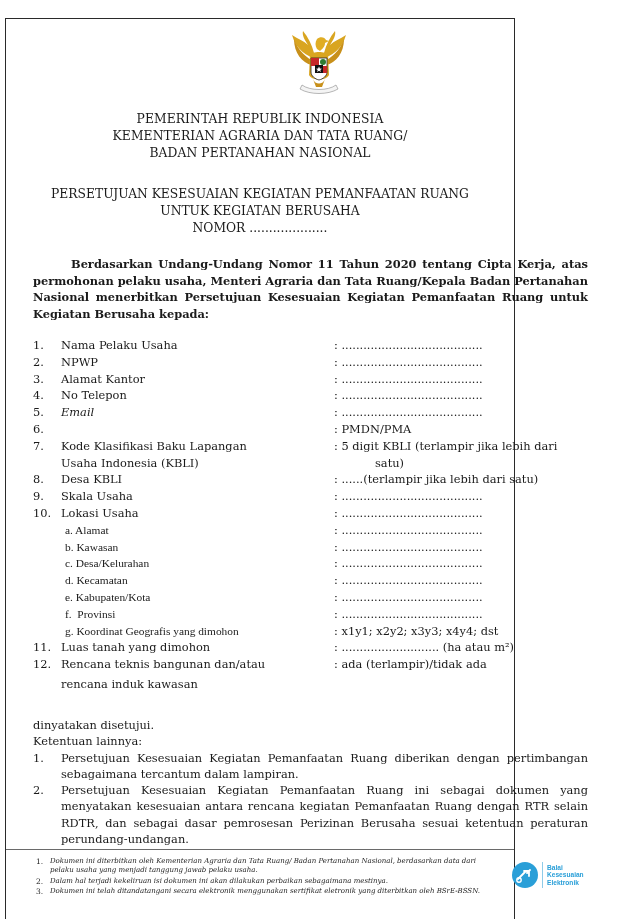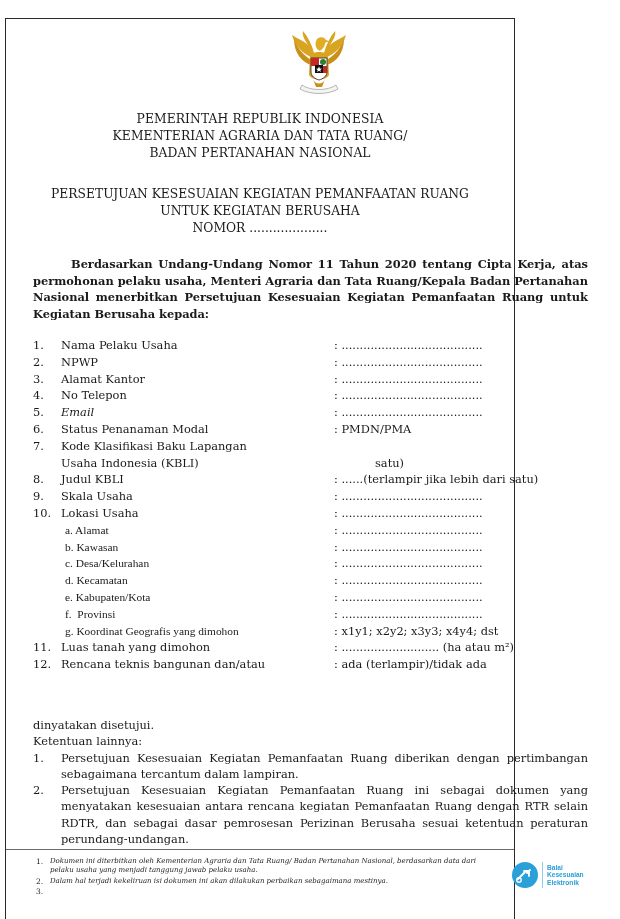--- a/index.html
+++ b/index.html
@@ -105,32 +105,32 @@
       <span class="lbl">No Telepon</span>
       <span class="val">: .......................................</span>
     </div>
     <div class="row">
       <span class="num">5.</span>
       <span class="lbl em">Email</span>
       <span class="val">: .......................................</span>
     </div>
     <div class="row">
       <span class="num">6.</span>
-      <span class="lbl">Status Penanaman Modal</span>
       <span class="val">: PMDN/PMA</span>
     </div>
     <div class="row tall">
       <span class="num">7.</span>
       <span class="lbl">Kode Klasifikasi Baku Lapangan</span>
       <span class="lbl2">Usaha Indonesia (KBLI)</span>
+      <span class="val">: 5 digit KBLI (terlampir jika lebih dari</span>
       <span class="val2">satu)</span>
     </div>
     <div class="row">
       <span class="num">8.</span>
-      <span class="lbl">Judul KBLI</span>
+      <span class="lbl">Desa KBLI</span>
       <span class="val">: ......(terlampir jika    lebih dari satu)</span>
     </div>
     <div class="row">
       <span class="num">9.</span>
       <span class="lbl">Skala Usaha</span>
       <span class="val">: .......................................</span>
     </div>
     <div class="row">
       <span class="num">10.</span>
       <span class="lbl">Lokasi Usaha</span>
@@ -165,20 +165,21 @@
       <span class="val">: x1y1; x2y2; x3y3; x4y4; dst</span>
     </div>
     <div class="row">
       <span class="num">11.</span>
       <span class="lbl">Luas tanah yang dimohon</span>
       <span class="val">: ........................... (ha atau m²)</span>
     </div>
     <div class="row r12">
       <span class="num">12.</span>
       <span class="lbl">Rencana teknis bangunan dan/atau</span>
+      <span class="lbl2">rencana induk kawasan</span>
       <span class="val">: ada (terlampir)/tidak ada</span>
     </div>
   </div>
 
   <div class="closing">
     <p class="line">dinyatakan disetujui.</p>
     <p class="line">Ketentuan lainnya:</p>
     <ol>
       <li>
         <span class="n">1.</span>
@@ -197,20 +198,21 @@
     <div class="fn">
       <span class="n">1.</span>
       <span>Dokumen ini diterbitkan oleh Kementerian Agraria dan Tata Ruang/ Badan Pertanahan Nasional, berdasarkan data dari pelaku usaha yang menjadi tanggung jawab pelaku usaha.</span>
     </div>
     <div class="fn">
       <span class="n">2.</span>
       <span>Dalam hal terjadi kekeliruan isi dokumen ini akan dilakukan perbaikan sebagaimana mestinya.</span>
     </div>
     <div class="fn">
       <span class="n">3.</span>
+      <span>Dokumen ini telah ditandatangani secara elektronik menggunakan sertifikat eletronik yang diterbitkan oleh BSrE-BSSN.</span>
     </div>
   </div>
 
   <div class="bse">
     <div class="logo-circle">
       <svg width="26" height="26" viewBox="0 0 26 26">
         <path d="M6 17 L14 9 M12 9 L17 9 L17 14 M15 11 L18 8" stroke="#fff" stroke-width="1.8" fill="none" stroke-linecap="round"></path>
         <circle cx="7" cy="18" r="2.2" fill="none" stroke="#fff" stroke-width="1.4"></circle>
       </svg>
     </div>

